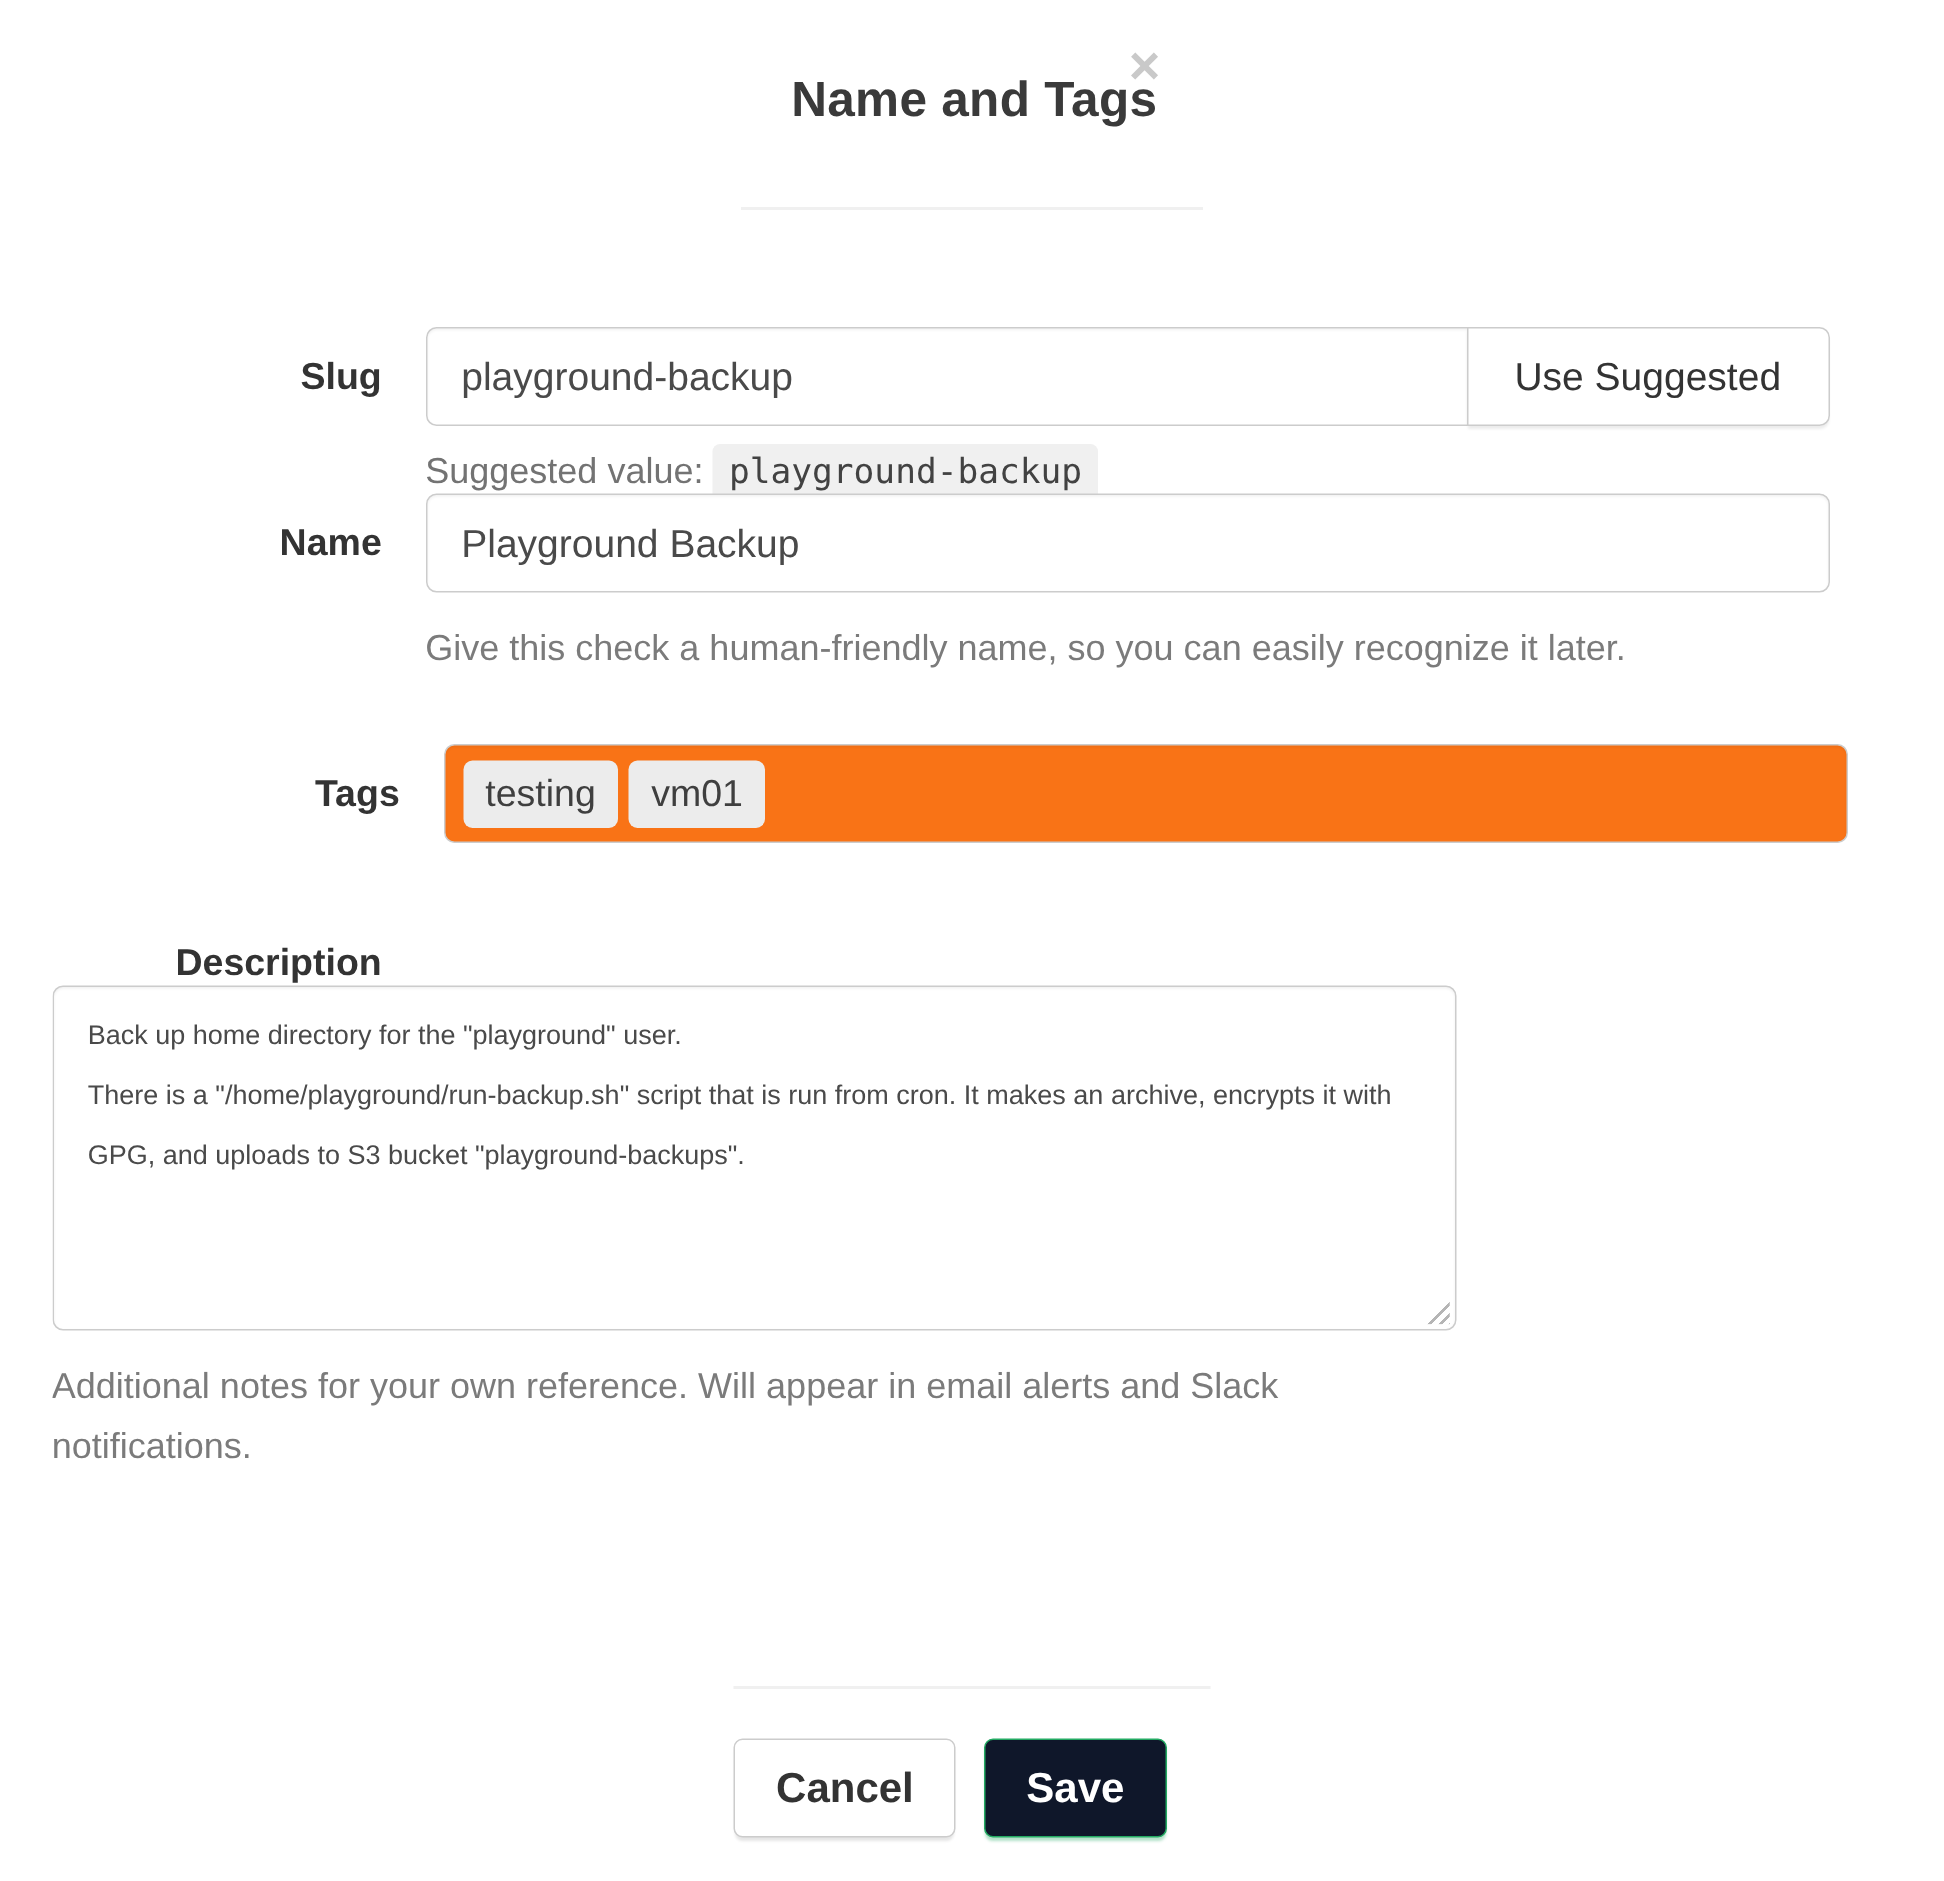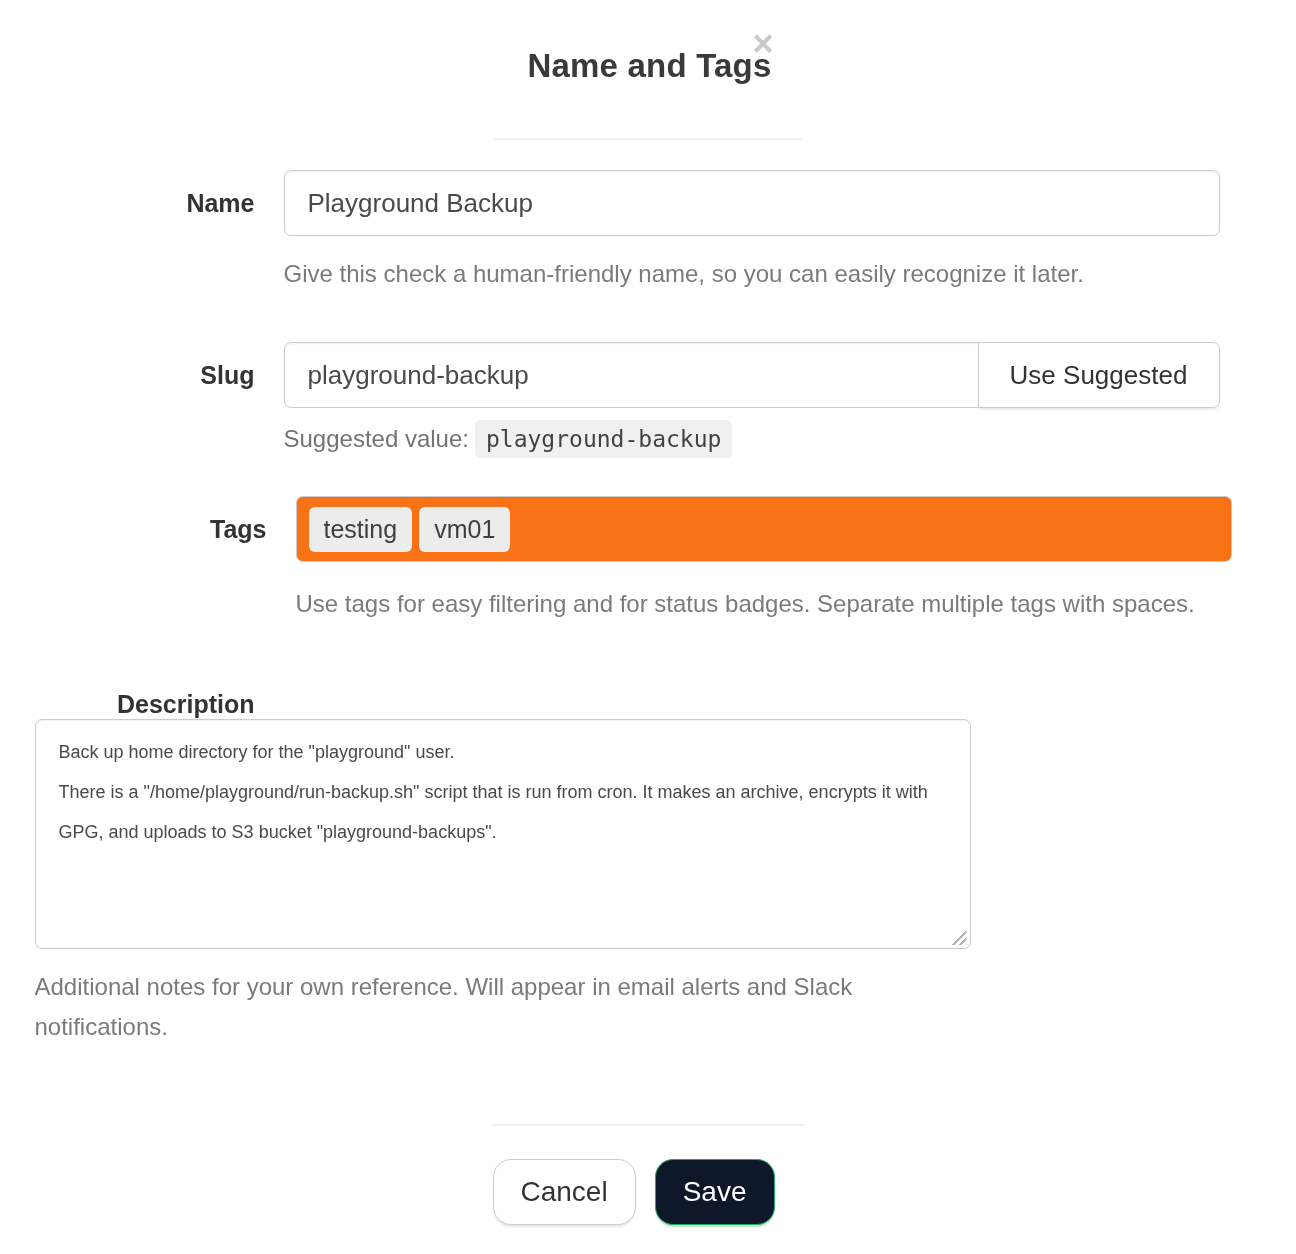--- a/index.html
+++ b/index.html
@@ -100,23 +100,23 @@
   }
   .row-desc .help-text { }
 
   
   .modal-footer {
     flex: none; height: 130px; border-top: 2px solid #f0f0f0;
     display: flex; justify-content: flex-end; align-items: flex-start;
     padding: 33px 29px 0 0;
   }
   .btn {
-    height: 66px; border-radius: 18px; font-size: 28px; cursor: pointer;
+    height: 66px; border-radius: 6px; font-size: 28px; cursor: pointer;
     font-family: "Liberation Sans", "DejaVu Sans", sans-serif;
-    padding: 0 27px; line-height: 1;
+    padding: 0 27px; line-height: 1; font-weight: bold;
   }
   .btn-cancel {
     background: #fff; border: 1.5px solid #ccc; color: #333;
     box-shadow: 0 3px 2px -1px rgba(0,0,0,0.1);
     margin-right: 19px;
   }
   .btn-save {
     background: #0f172a; border: 1.5px solid #23aa62; color: #fff;
     box-shadow: 0 3px 2px -1px rgba(35,170,98,0.35);
   }
@@ -128,49 +128,48 @@
 
   <div class="modal-header">
     <div class="modal-title">Name and Tags</div>
     <button class="close-btn">
       <span>×</span>
     </button>
   </div>
 
   <div class="modal-body">
 
-    <div class="form-row">
-      <label class="control-label">Name</label>
-      <div class="controls">
-        <input type="text" class="text-input" value="Playground Backup" style="">
-        <div class="help-text help-nowrap">Give this check a human-friendly name, so you can easily recognize it later.</div>
-      </div>
-    </div>
-
     <div class="form-row row-slug">
       <label class="control-label">Slug</label>
       <div class="controls">
         <div class="input-group">
           <input type="text" class="text-input" value="playground-backup" style="">
           <button class="use-suggested-btn">Use Suggested</button>
         </div>
         <div class="suggested-line">
           <span>Suggested value:</span><span class="suggested-code">playground-backup</span>
         </div>
       </div>
     </div>
 
+    <div class="form-row">
+      <label class="control-label">Name</label>
+      <div class="controls">
+        <input type="text" class="text-input" value="Playground Backup" style="">
+        <div class="help-text help-nowrap">Give this check a human-friendly name, so you can easily recognize it later.</div>
+      </div>
+    </div>
+
     <div class="form-row row-tags">
       <label class="control-label">Tags</label>
       <div class="controls">
         <div class="tags-box">
             <span class="tag-chip">testing</span>
             <span class="tag-chip">vm01</span>
           </div>
-        <div class="help-text help-narrow">Use tags for easy filtering and for status badges. Separate multiple tags with spaces.</div>
       </div>
     </div>
 
     <div class="form-row row-desc">
       <label class="control-label">Description</label>
       <div class="controls">
         <div class="textarea-wrap">
           <textarea class="desc-textarea" style="">Back up home directory for the "playground" user.
 There is a "/home/playground/run-backup.sh" script that is run from cron. It makes an archive, encrypts it with GPG, and uploads to S3 bucket "playground-backups".</textarea>
           <div class="resize-handle"></div>

